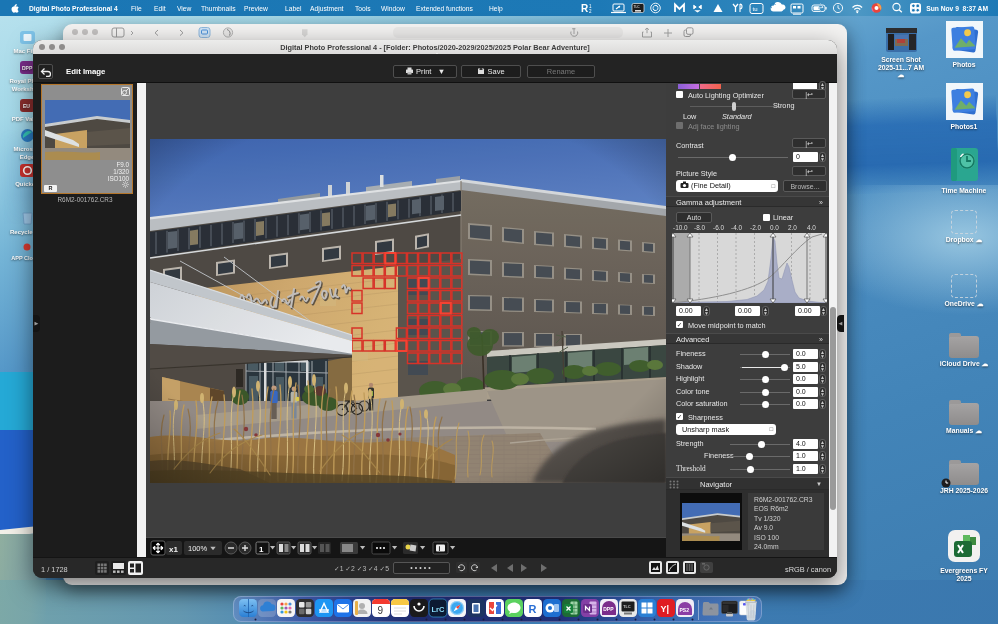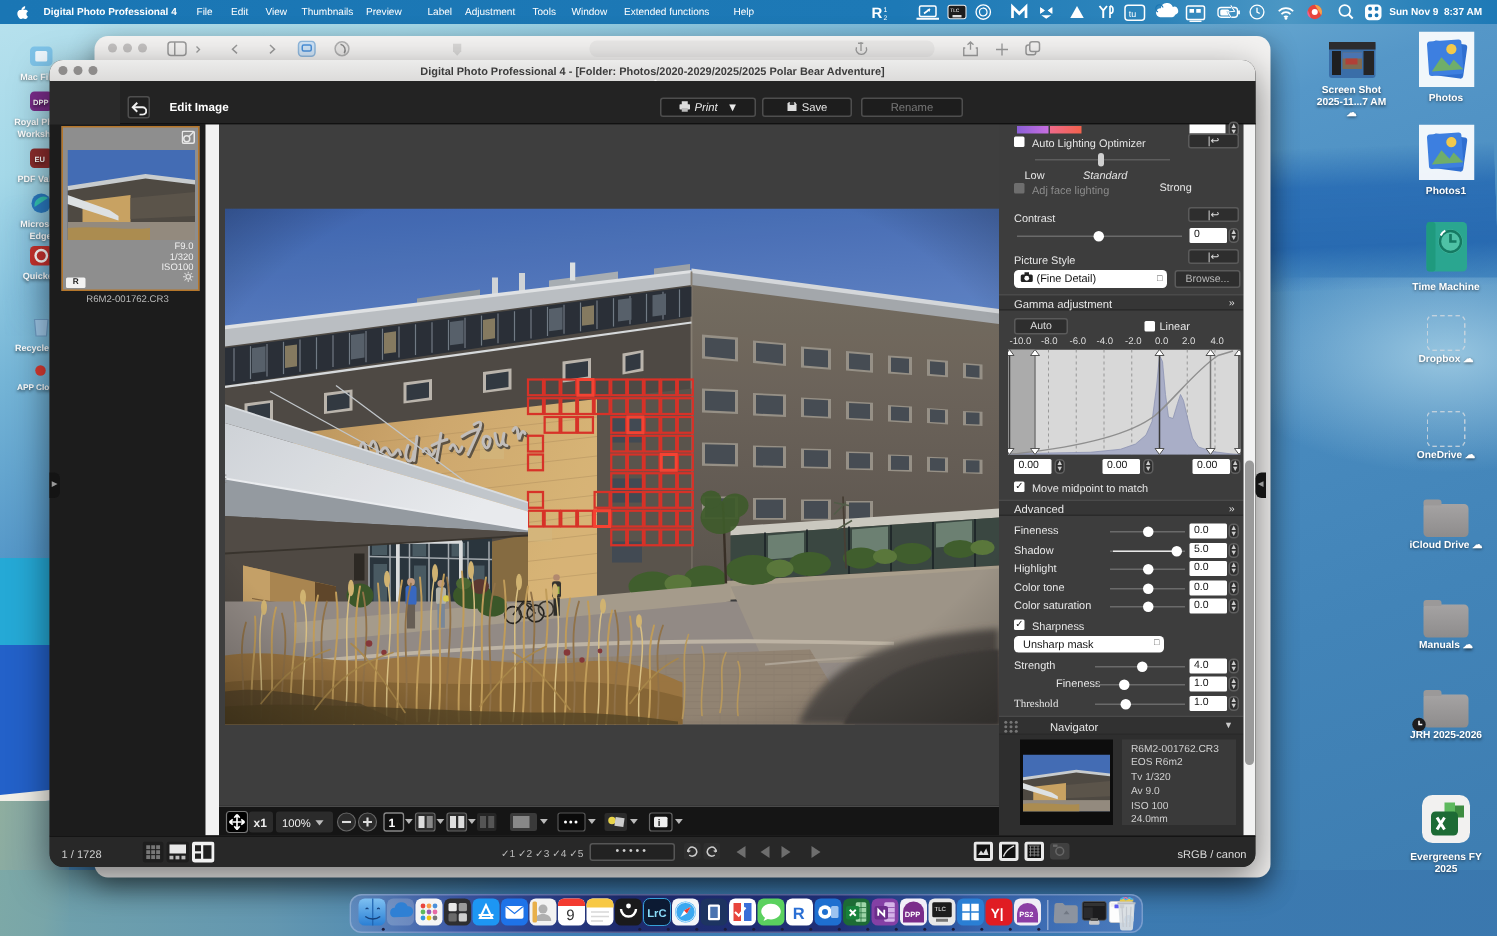--- a/index.html
+++ b/index.html
@@ -30,21 +30,21 @@
 
 
 #safari { position:absolute; left:63px; top:24px; width:784px; height:561px; border-radius:9px; background:#f3f2f1; box-shadow:0 6px 18px rgba(0,0,0,.45); }
 #safari .pill { position:absolute; left:330px; top:3px; width:230px; height:11px; border-radius:5px; background:#e9e8e7; }
 #safari .addr { position:absolute; left:0; top:5px; width:100%; text-align:center; font-size:7.5px; color:#4c4c4c; }
 .tl { position:absolute; border-radius:50%; width:6px; height:6px; background:#c3c1c0; }
 
 #dpp { position:absolute; left:33px; top:40px; width:804px; height:538px; border-radius:9px; background:#2a2a2a; box-shadow:0 8px 24px rgba(0,0,0,.5); overflow:hidden; }
 #dpptitle { position:absolute; left:0; top:0; width:100%; height:14px; background:linear-gradient(#ececeb,#dcdbda); }
 #dpptitle .t { position:absolute; width:100%; text-align:center; top:3px; font-size:7.3px; font-weight:bold; color:#3c3c3c; }
-#dpptoolbar { position:absolute; left:0; top:14px; width:100%; height:29px; background:#232323; border-bottom:1px solid #111;margin-left:47px; }
+#dpptoolbar { position:absolute; left:0; top:14px; width:100%; height:29px; background:#232323; border-bottom:1px solid #111; }
 .dbtn { position:absolute; background:#1d1d1d; border:1px solid #4e4e4e; border-radius:2px; color:#e8e8e8; font-size:7.5px; text-align:center; }
 #thumbpanel { position:absolute; left:0; top:43px; width:104px; height:474px; background:#1c1c1c; }
 #thumbscroll { position:absolute; left:104px; top:43px; width:9px; height:474px; background:#f2f2f2; }
 #workarea { position:absolute; left:113px; top:43px; width:520px; height:454px; background:#3e3e3e; }
 #imgtools { position:absolute; left:113px; top:497px; width:520px; height:20px; background:#151515; border-top:1px solid #4a4a4a;}
 #rightpanel { position:absolute; left:633px; top:43px; width:163px; height:474px; background:#3d3d3d; }
 #rightscroll { position:absolute; left:796px; top:43px; width:8px; height:474px; background:#f2f2f2; }
 #statusbar { position:absolute; left:0; top:517px; width:100%; height:21px; background:#282828; border-top:1px solid #141414; }
 
 
@@ -330,21 +330,21 @@
         <div class="abs" style="left:400px;top:12.5px;width:0;height:0;border-left:4px solid transparent;border-right:4px solid transparent;border-bottom:4px solid #fdfdfd;"></div>
   </div>
   <div id="dpptoolbar">
     <div class="dbtn" style="left:5px;top:10px;width:15px;height:15px;background:#202020;">
       <svg width="11" height="10" style="margin-top:2px;">
             <path d="M2 4.5h6a2.5 2.5 0 0 1 0 5H6" fill="none" stroke="#eee" stroke-width="1.3"></path>
             <path d="M4.5 1.5L1.5 4.5l3 3" fill="none" stroke="#eee" stroke-width="1.3"></path>
           </svg>
     </div>
     <div class="abs" style="left:33px;top:13px;color:#fff;font-size:7.8px;font-weight:bold;">Edit Image</div>
-    <div class="dbtn" style="left:360px;top:11px;width:64px;height:13px;line-height:12px;font-style:italic;">
+    <div class="dbtn" style="left:360px;top:11px;width:64px;height:13px;line-height:12px;">
       <svg width="9" height="8" style="vertical-align:-1px;">
             <rect x="1" y="2.5" width="7" height="3.5" rx="0.5" fill="#ddd"></rect>
             <rect x="2.5" y="0.5" width="4" height="2.5" fill="#ddd"></rect>
             <rect x="2.5" y="5" width="4" height="2.5" fill="#bbb"></rect>
           </svg>
       Print &nbsp;&nbsp;▼
     </div>
     <div class="dbtn" style="left:428px;top:11px;width:60px;height:13px;line-height:12px;">
       <svg width="8" height="8" style="vertical-align:-1px;">
             <path d="M1 2v5h6V2.5L6 1H2z" fill="#ddd"></path>
@@ -982,21 +982,21 @@
     <div class="abs" style="left:127px;top:0px;width:24px;height:6px;background:#fff;"></div>
     <div class="rp-step" style="left:153px;top:-2px;">▲<br>▼</div>
 
     <div class="rp-check" style="left:10px;top:8px;"></div>
     <div class="rp-label" style="left:22px;top:8px;">Auto Lighting Optimizer</div>
     <div class="rp-reset" style="left:126px;top:6px;">|↩</div>
     <div class="rp-track" style="left:24px;top:23px;width:90px;background:#5d5d5d;"></div>
     <div class="abs" style="left:66px;top:19px;width:4px;height:9px;border-radius:2px;background:#cfcfcf;"></div>
     <div class="rp-label" style="left:17px;top:29px;">Low</div>
     <div class="rp-label" style="left:56px;top:29px;font-style:italic;">Standard</div>
-    <div class="rp-label" style="left:107px;top:37px;">Strong</div>
+    <div class="rp-label" style="left:107px;top:18px;">Strong</div>
     <div class="rp-check" style="left:10px;top:39px;background:#6e6e6e;"></div>
     <div class="rp-glabel" style="left:22px;top:39px;">Adj face lighting</div>
 
     <div class="rp-label" style="left:10px;top:58px;">Contrast</div>
     <div class="rp-reset" style="left:126px;top:55px;">|↩</div>
     <div class="rp-track" style="left:12px;top:74px;width:110px;"></div>
     <div class="rp-thumb" style="left:63px;top:71px;"></div>
     <div class="rp-box" style="left:127px;top:69px;">0</div>
     <div class="rp-step" style="left:153px;top:69px;">▲<br>▼</div>
 

